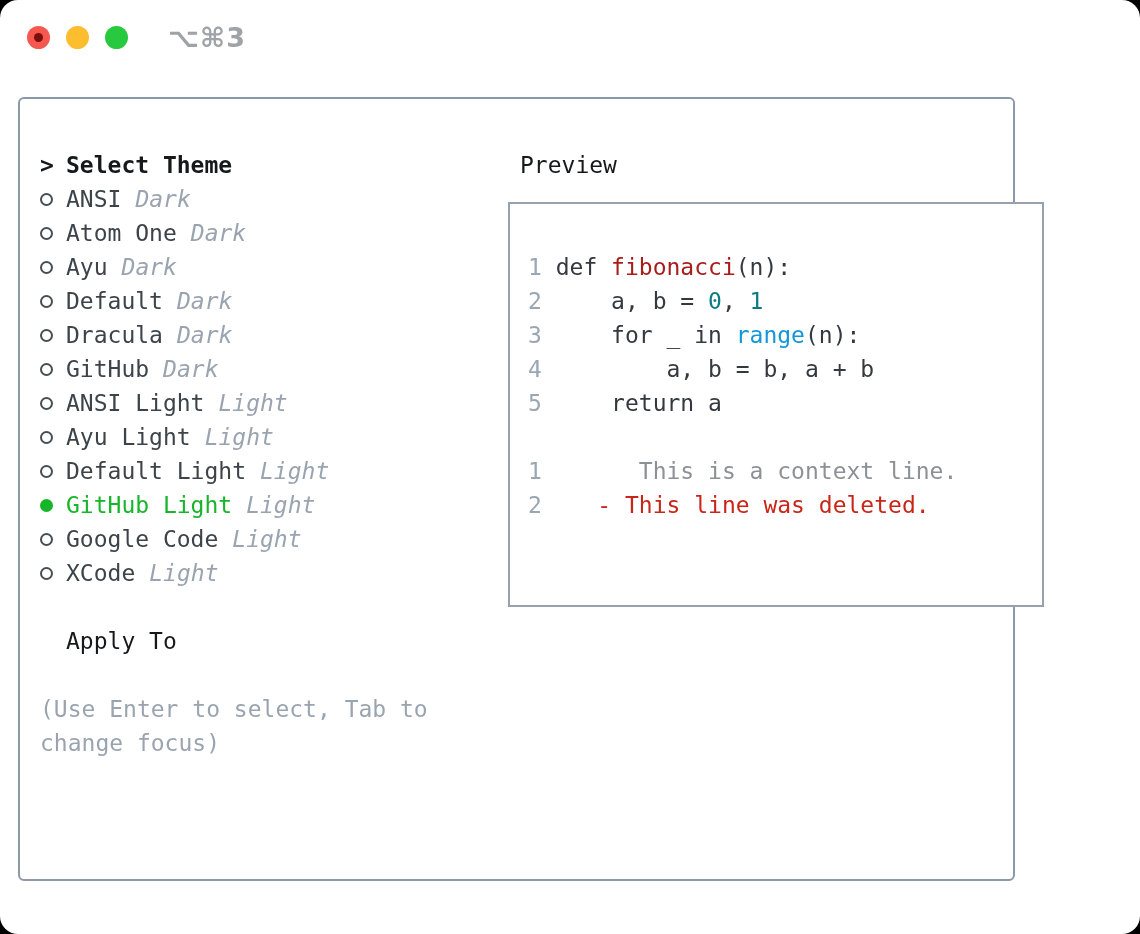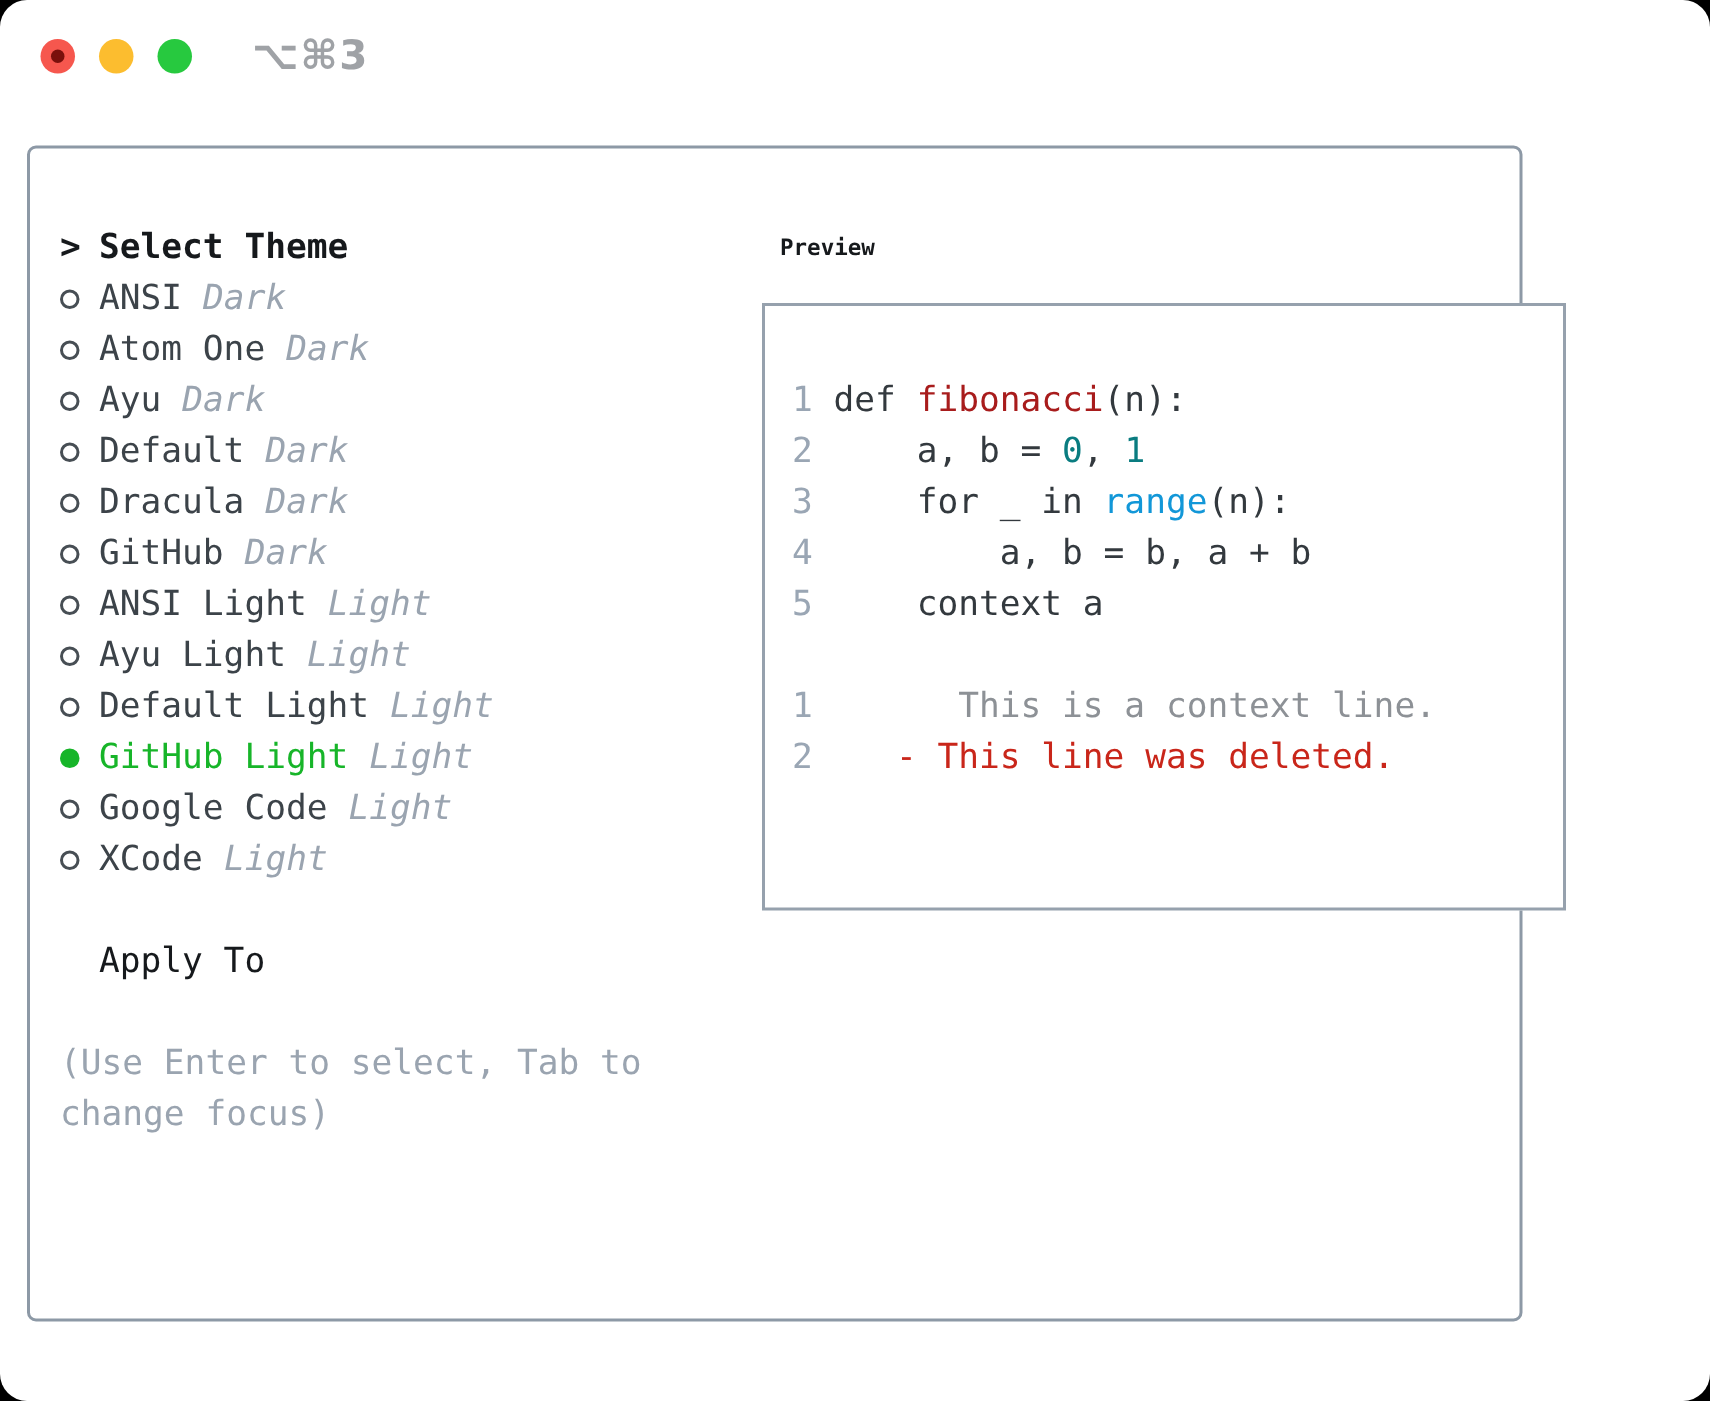--- a/index.html
+++ b/index.html
@@ -42,21 +42,21 @@
   .header-text{font-weight:bold;color:var(--header);text-align:center;}
   .radio{width:13px;height:13px;border-radius:50%;border:2px solid #474e54;flex:none;margin-right:13px;}
   .radio.selected{background:var(--accent-green);border-color:var(--accent-green);}
   .opt-name{color:var(--label);}
   .opt-name.selected-text{color:var(--accent-green);text-align:center;}
   .opt-variant{color:var(--muted);margin-left:14px;font-style:italic;}
   .spacer{height:34px;}
   .apply-header{padding-left:26px;color:var(--header);}
   .hint{color:var(--muted);line-height:34px;width:424px;font-size:23px;}
   .right-col{position:absolute;left:480px;top:49px;}
-  .preview-title{height:34px;line-height:34px;padding-left:20px;font-weight:bold;font-size:15px;color:var(--header);}
+  .preview-title{height:34px;line-height:34px;padding-left:20px;font-weight:normal;font-size:23px;color:var(--header);}
   .preview-box{margin-top:20px;margin-left:8px;width:536px;height:405px;border:2px solid var(--border-preview);background:#fff;padding-top:46px;padding-left:18px;overflow:hidden;}
   .code-line{height:34px;line-height:34px;white-space:pre;font-size:23px;color:var(--code-fg);}
   .ln{color:var(--line-number);}
   .tok-fg{color:var(--code-fg);}
   .tok-func{color:var(--function-red);}
   .tok-num{color:var(--number-teal);}
   .tok-builtin{color:var(--builtin-blue);}
   .tok-context{color:var(--context-gray);}
   .tok-deleted{color:var(--deleted-red);text-align:right;}
   .tok-added{color:var(--added-green);}
@@ -105,21 +105,21 @@
     </div>
 
     <div class="right-col">
       <div class="preview-title">Preview</div>
       <div class="preview-box">
         <div id="code">
             <div class="code-line"><span class="ln">1</span> <span class="tok-fg">def </span><span class="tok-func">fibonacci</span><span class="tok-fg">(n):</span></div>
             <div class="code-line"><span class="ln">2</span> <span class="tok-fg">    a, b = </span><span class="tok-num">0</span><span class="tok-fg">, </span><span class="tok-num">1</span></div>
             <div class="code-line"><span class="ln">3</span> <span class="tok-fg">    for _ in </span><span class="tok-builtin">range</span><span class="tok-fg">(n):</span></div>
             <div class="code-line"><span class="ln">4</span> <span class="tok-fg">        a, b = b, a + b</span></div>
-            <div class="code-line"><span class="ln">5</span> <span class="tok-fg">    context a</span></div>
+            <div class="code-line"><span class="ln">5</span> <span class="tok-fg">    return a</span></div>
             <div class="code-line"></div>
             <div class="code-line"><span class="ln">1</span> <span class="tok-context">      This is a context line.</span></div>
             <div class="code-line"><span class="ln">2</span> <span class="tok-deleted">   - This line was deleted.</span></div>
           </div>
       </div>
     </div>
   </div>
 </div>
 
 </body></html>

